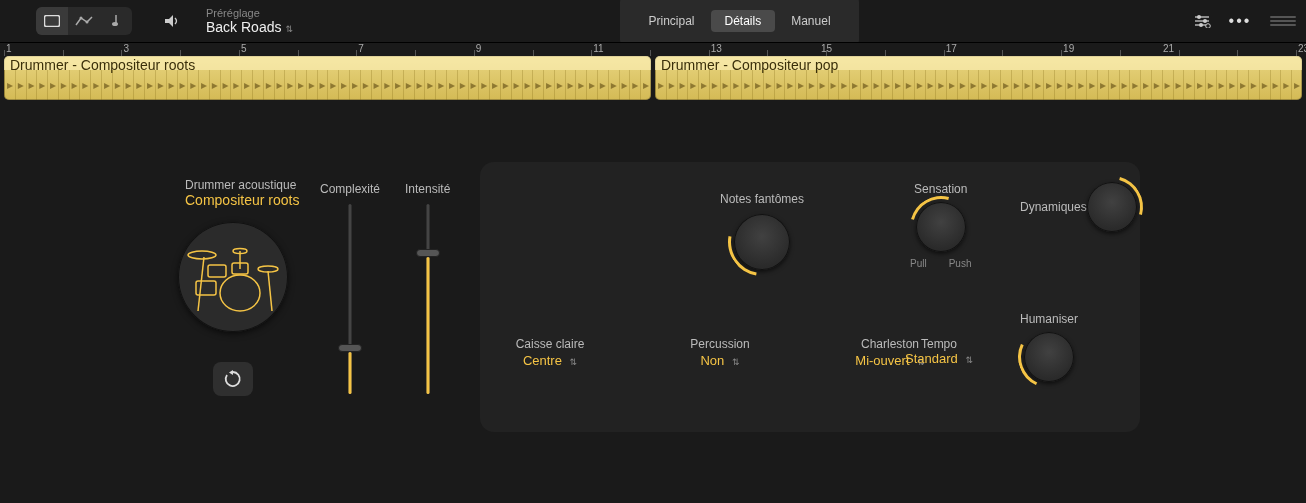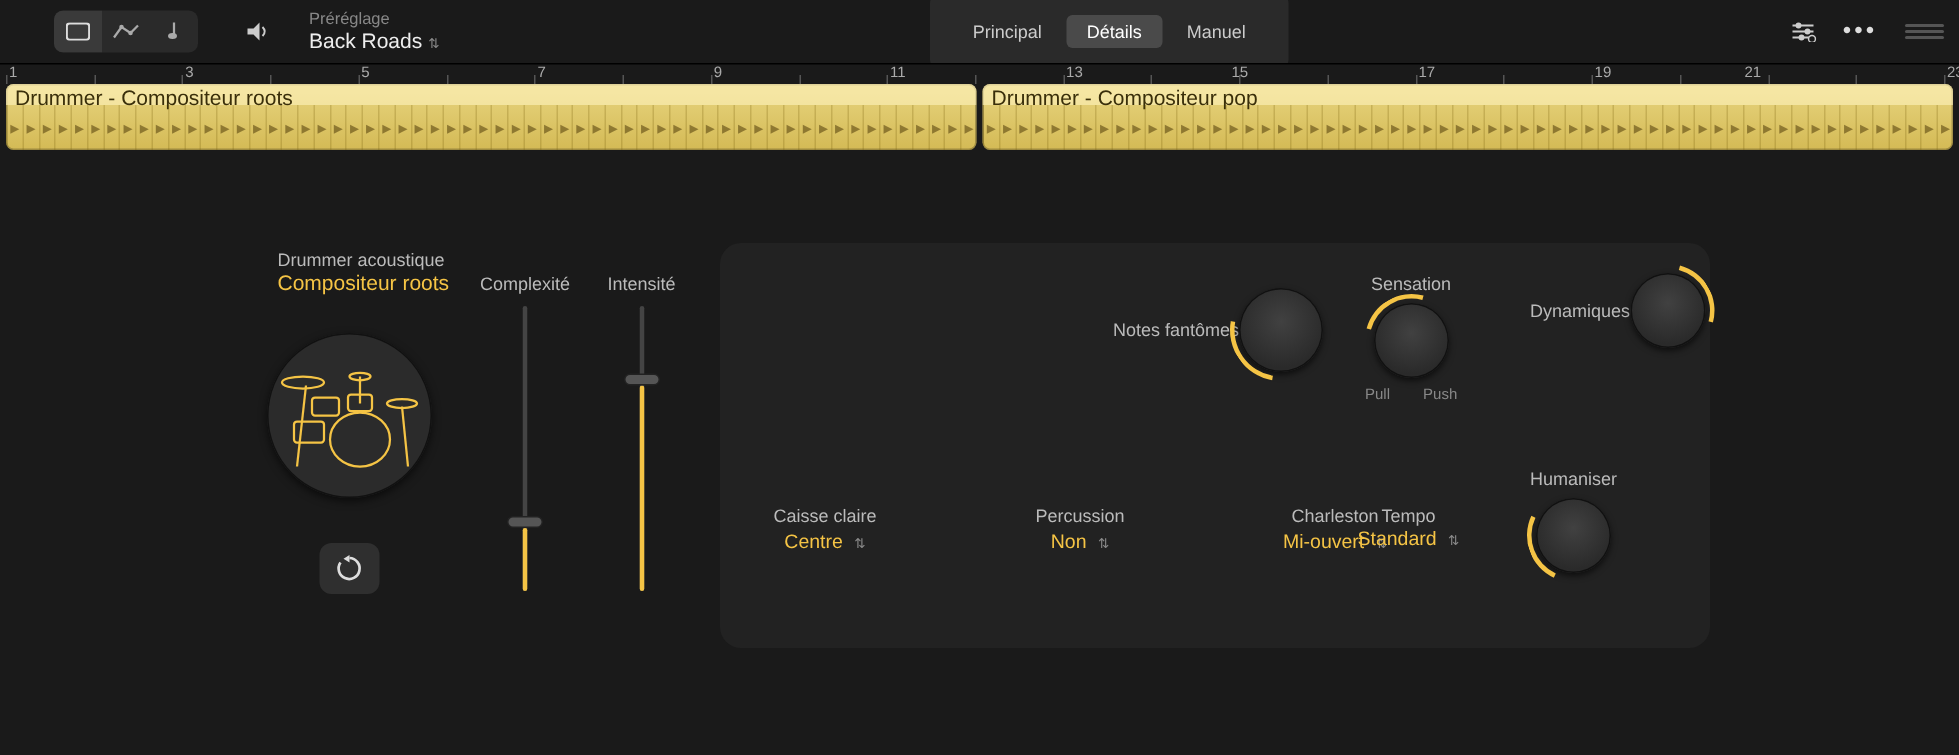--- a/index.html
+++ b/index.html
@@ -101,21 +101,21 @@
   }
 
   
   .editor {
     position:relative;
     height: calc(503px - 42px - 14px - 46px);
     width:100%;
     padding-top: 70px;
   }
   .drummer-info {
-    position:absolute; left:185px; top:64px;
+    position:absolute; left:185px; top:76px;
     display:flex; flex-direction:column;
   }
   .drummer-info .sub { font-size:12px; color:#bbb; }
   .drummer-info .name { font-size:14px; color:#f5c445; }
   .drumkit {
     position:absolute; left:178px; top:120px;
     width:110px; height:110px; border-radius:50%;
     background:#2b2b2b; box-shadow: inset 0 0 0 1px #111, 0 2px 6px rgba(0,0,0,0.6);
     display:flex; align-items:center; justify-content:center;
   }
@@ -163,21 +163,21 @@
     position:absolute; inset:-6px; border-radius:50%;
     border:3px solid transparent;
     border-bottom-color:#f5c445;
     transform: rotate(0deg);
   }
   .knob-ring.up { border-bottom-color:transparent; border-top-color:#f5c445; transform:rotate(-30deg); }
   .knob-small { width:50px; height:50px; }
   .plabel { font-size:12px; color:#bbb; text-align:center; }
   .pullpush { display:flex; gap:22px; font-size:10px; color:#888; justify-content:center; margin-top:6px;}
 
-  .ghost-knob { position:absolute; left:50%; top:30px; transform:translateX(-90px); display:flex; flex-direction:row; align-items:center;margin-left:22px; }
+  .ghost-knob { position:absolute; left:50%; top:30px; transform:translateX(-90px); display:flex; flex-direction:column; align-items:center; }
   .sens-knob { position:absolute; left:430px; top:20px; display:flex; flex-direction:column; align-items:center; }
   .dyn-knob  { position:absolute; left:540px; top:20px; display:flex; flex-direction:row; align-items:center;justify-content:flex-end; }
   .hum-knob  { position:absolute; left:540px; top:150px; display:flex; flex-direction:column; align-items:center; }
   .tempo-box { position:absolute; left:425px; top:175px; display:flex; flex-direction:column; align-items:center; }
 
   .select-row {
     position:absolute; top:175px; left:20px;
     display:flex; gap:70px;
   }
   .sel { display:flex; flex-direction:column; align-items:center; min-width:100px; }

